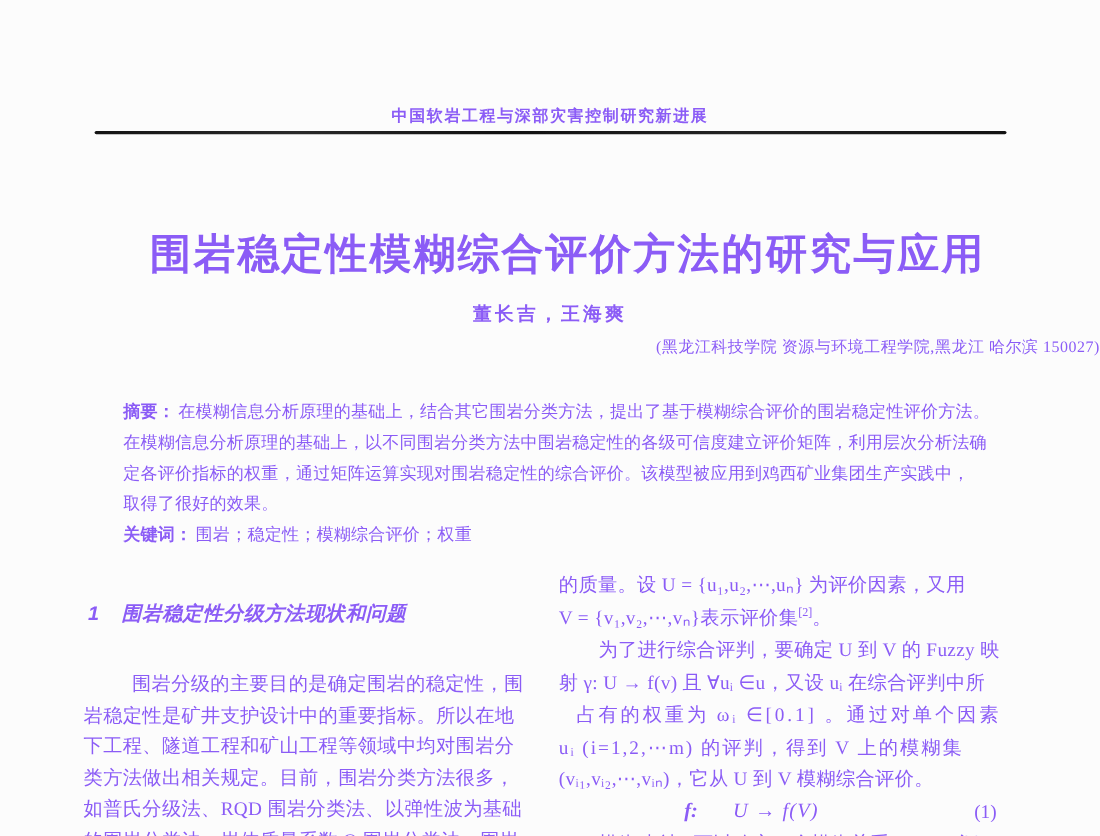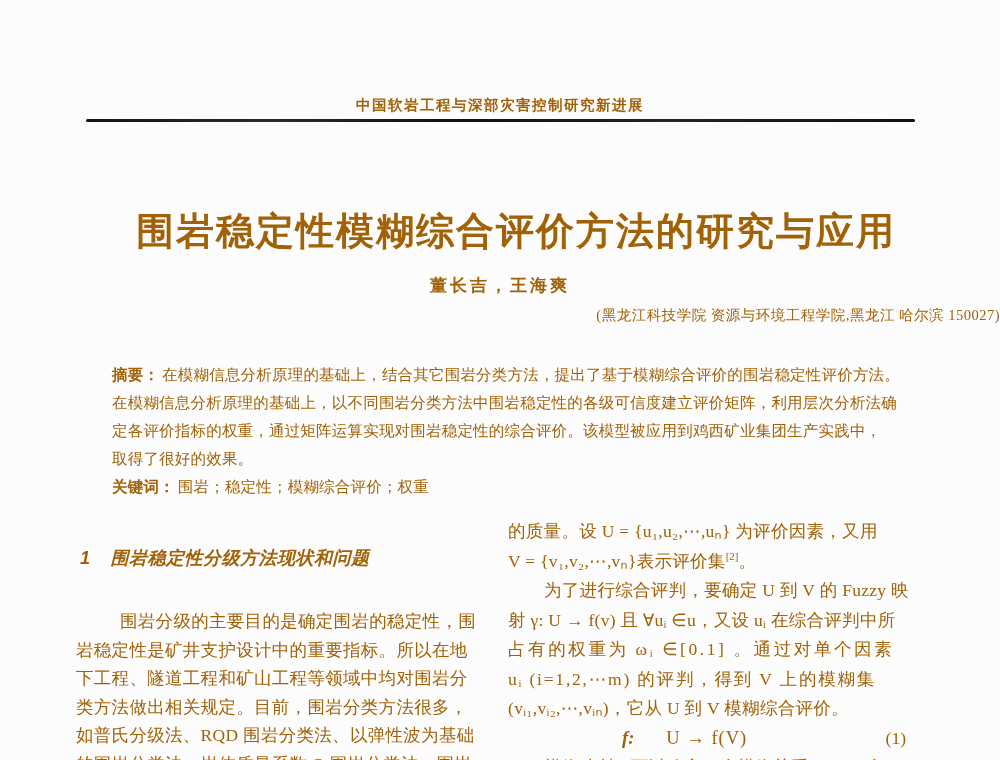--- a/index.html
+++ b/index.html
@@ -1,21 +1,21 @@
 <!DOCTYPE html>
 <html><head>
 <meta charset="utf-8">
 <style>
   html,body { margin:0; padding:0; background:#e9e9e9; }
   .page {
     position:relative;
     width:1000px; height:760px;
     background:#fcfcfc;
     overflow:hidden;
-    color:#a16207;
+    color:#8b5cf6;
     font-family:"Liberation Serif", serif;
     margin:0 auto;
   }
   .running-head {
     position:absolute; top:96px; left:0; width:100%;
     text-align:center;
     font-family:"Liberation Sans", sans-serif;
     font-weight:700; font-size:14.5px; letter-spacing:1.5px;
   }
   .head-rule {
@@ -54,29 +54,29 @@
   .sec-num { display:inline-block; margin-right:20px; }
   .para-left { position:absolute; left:76px; top:607px; width:418px; }
   .para-left .pl { line-height:28.6px; }
   .pl {
     white-space:nowrap; font-size:17.5px; letter-spacing:0.3px;
   }
   .col-right { position:absolute; left:508px; top:517px; width:424px; }
   .col-right .pl { line-height:29.5px; }
   .indent-1 { text-indent:44px; }
   .indent-2 { text-indent:36px; }
-  .spread  { letter-spacing:2.6px; }
+  .spread  { letter-spacing:2.6px;margin-left:16px; }
   .spread2 { letter-spacing:1.8px; }
   sup.cite { font-size:11px; letter-spacing:0; vertical-align:super; line-height:0; }
   .eq-line {
     position:relative; line-height:29.5px; font-size:18.5px;
     padding-left:114px; white-space:nowrap;
   }
   .eq-lhs { font-style:italic; font-weight:600; margin-right:32px; }
-  .eq-body { letter-spacing:1px; }
+  .eq-body { font-style:italic; letter-spacing:1px; }
   .eq-num { position:absolute; right:26px; top:0; font-style:normal; font-size:17.5px; }
 </style>
 </head>
 <body>
 
 <div class="page">
 
   <div class="running-head">中国软岩工程与深部灾害控制研究新进展</div>
   <div class="head-rule"></div>
 

